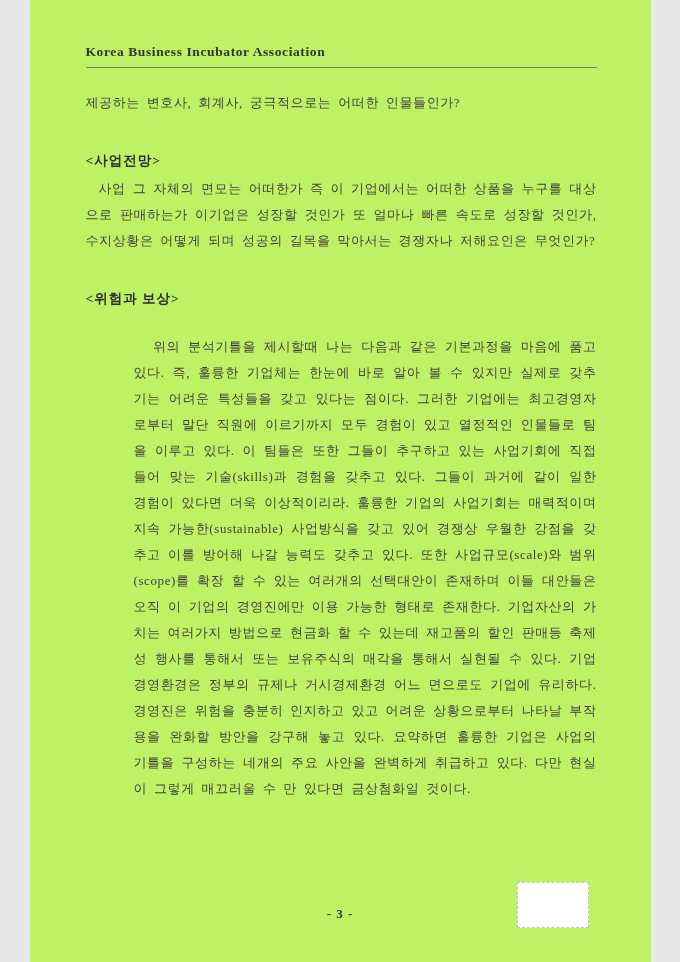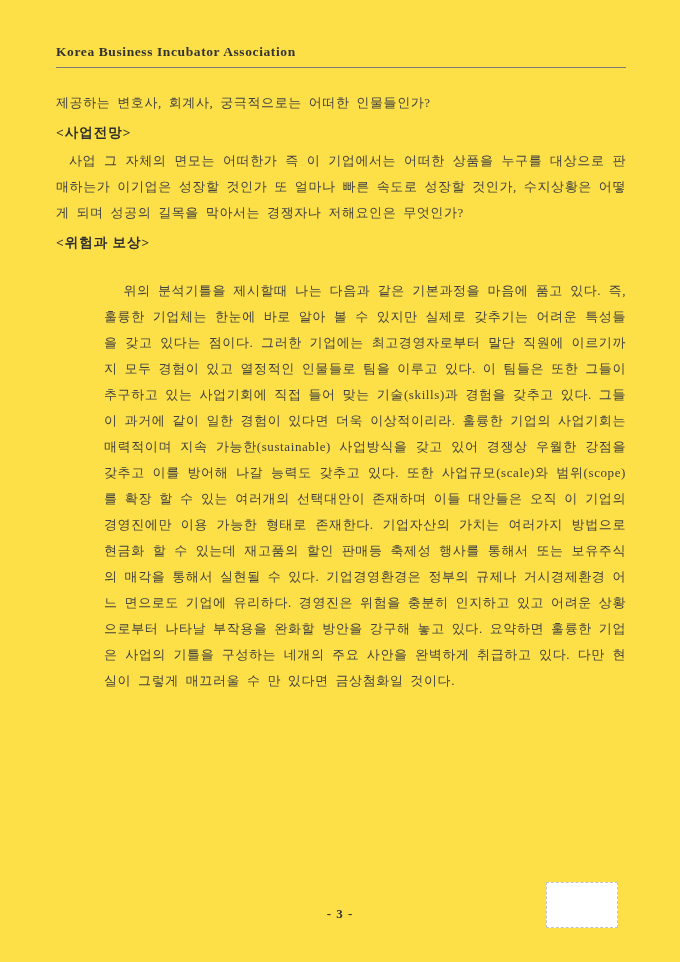--- a/index.html
+++ b/index.html
@@ -2,24 +2,24 @@
 <html><head>
 <meta charset="utf-8">
 <style>
   html, body {
     margin: 0;
     padding: 0;
     background: #e8e8e8;
   }
   .page {
     position: relative;
-    width: 680px;
+    width: 621px;
     height: 962px;
     margin: 0 auto;
-    background: #fde047;
+    background: #bef264;
     box-sizing: border-box;
     padding: 44px 54px 0 56px;
     font-family: "Liberation Serif", "DejaVu Serif", serif;
     color: #3d3d3d;
     overflow: hidden;
   }
   .doc-header {
     font-size: 13.5px;
     font-weight: bold;
     letter-spacing: 0.6px;
@@ -36,21 +36,21 @@
     text-align: justify;
     letter-spacing: 0.6px;
     word-spacing: 3px;
     color: #404040;
     margin-left: 48px;
   }
   .intro-line {
     margin: 22px 0 0 0;
   }
   .section {
-    margin-top: 8px;
+    margin-top: 36px;
   }
   .section-heading {
     font-size: 13.5px;
     font-weight: bold;
     letter-spacing: 1px;
     color: #2e2e2e;
     margin: 0 0 6px 0;
   }
   .section-body {
     margin: 0;

